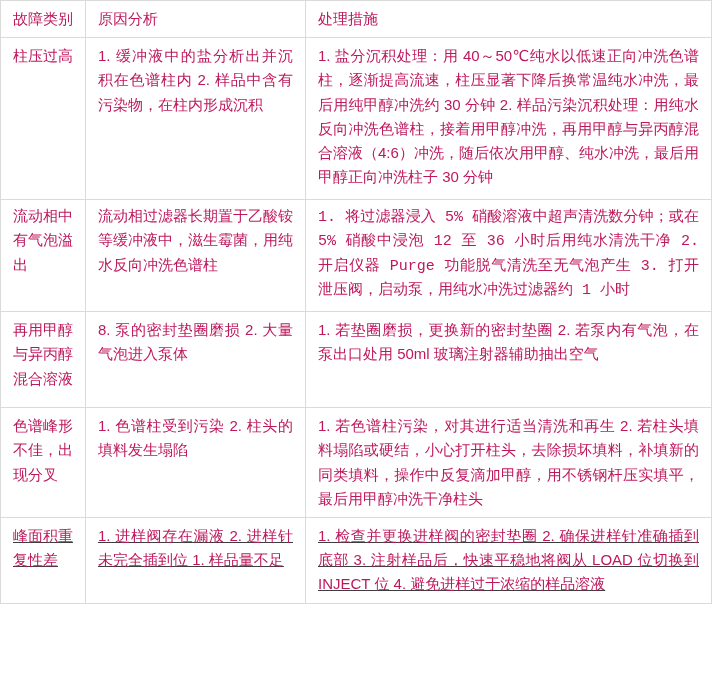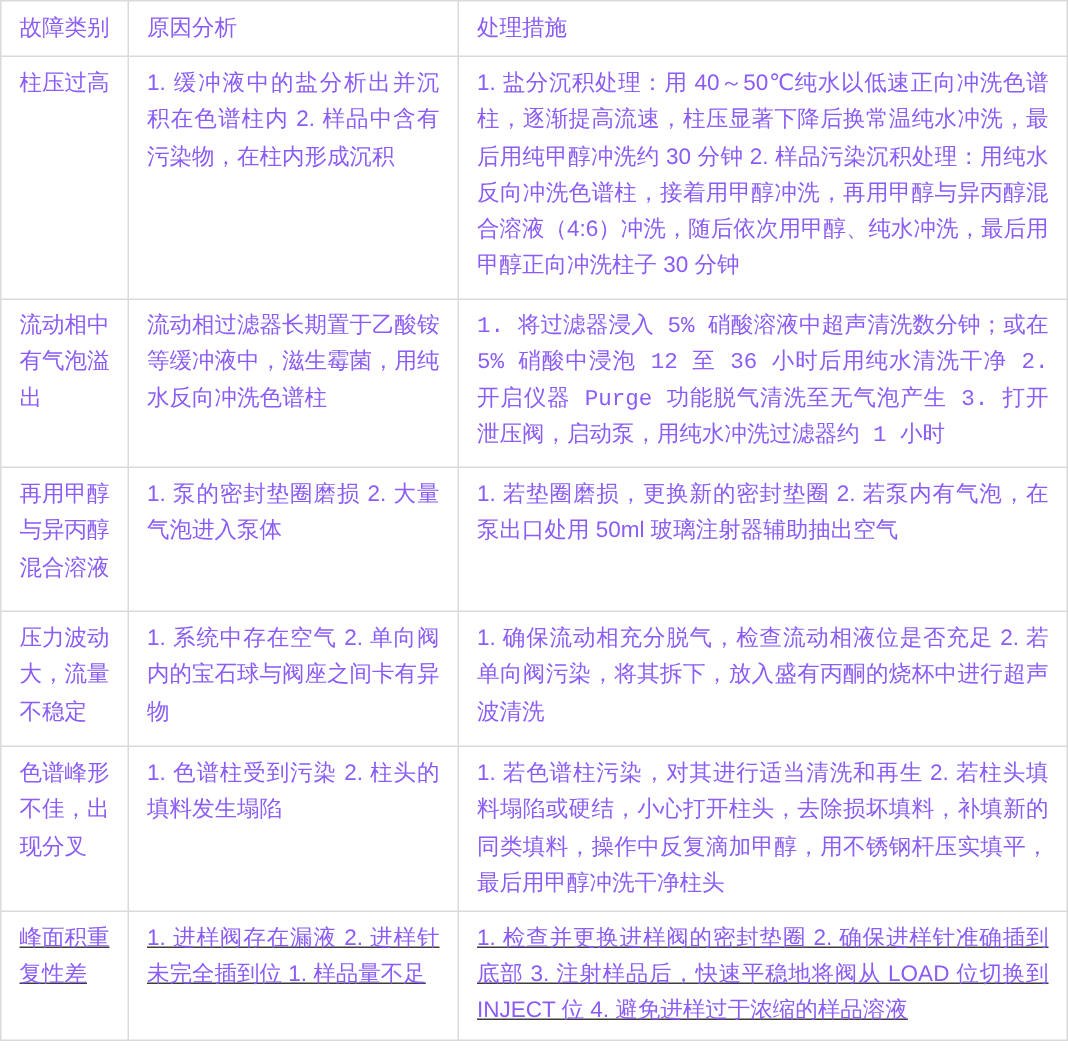--- a/index.html
+++ b/index.html
@@ -24,21 +24,21 @@
   th, td {
     border: 1px solid #dadada;
     vertical-align: top;
     font-size: 15px;
     line-height: 24.2px;
     font-weight: 400;
     padding: 6px 12px 6px 12px;
     text-align: justify;
     text-justify: inter-ideograph;
     word-break: break-word;
-    color: #8b5cf6;
+    color: #be185d;
     background: #ffffff;
   }
   th {
     text-align: left;
     height: 23px;
   }
   tr.r1 { height: 162px; }
   tr.r2 { height: 112px; font-family: Liberation Mono, monospace; }
   tr.r3 { height: 96px; }
   tr.r4 { height: 90px; }
@@ -67,27 +67,22 @@
       <td>1. 缓冲液中的盐分析出并沉积在色谱柱内 2. 样品中含有污染物，在柱内形成沉积</td>
       <td>1. 盐分沉积处理：用 40～50℃纯水以低速正向冲洗色谱柱，逐渐提高流速，柱压显著下降后换常温纯水冲洗，最后用纯甲醇冲洗约 30 分钟 2. 样品污染沉积处理：用纯水反向冲洗色谱柱，接着用甲醇冲洗，再用甲醇与异丙醇混合溶液（4:6）冲洗，随后依次用甲醇、纯水冲洗，最后用甲醇正向冲洗柱子 30 分钟</td>
     </tr>
     <tr class="r2">
       <td>流动相中有气泡溢出</td>
       <td>流动相过滤器长期置于乙酸铵等缓冲液中，滋生霉菌，用纯水反向冲洗色谱柱</td>
       <td>1. 将过滤器浸入 5% 硝酸溶液中超声清洗数分钟；或在 5% 硝酸中浸泡 12 至 36 小时后用纯水清洗干净 2. 开启仪器 Purge 功能脱气清洗至无气泡产生 3. 打开泄压阀，启动泵，用纯水冲洗过滤器约 1 小时</td>
     </tr>
     <tr class="r3">
       <td>再用甲醇与异丙醇混合溶液</td>
-      <td>1. 泵的密封垫圈磨损 2. 大量气泡进入泵体</td>
+      <td>8. 泵的密封垫圈磨损 2. 大量气泡进入泵体</td>
       <td>1. 若垫圈磨损，更换新的密封垫圈 2. 若泵内有气泡，在泵出口处用 50ml 玻璃注射器辅助抽出空气</td>
-    </tr>
-    <tr class="r4">
-      <td>压力波动大，流量不稳定</td>
-      <td>1. 系统中存在空气 2. 单向阀内的宝石球与阀座之间卡有异物</td>
-      <td>1. 确保流动相充分脱气，检查流动相液位是否充足 2. 若单向阀污染，将其拆下，放入盛有丙酮的烧杯中进行超声波清洗</td>
     </tr>
     <tr class="r5">
       <td>色谱峰形不佳，出现分叉</td>
       <td>1. 色谱柱受到污染 2. 柱头的填料发生塌陷</td>
       <td>1. 若色谱柱污染，对其进行适当清洗和再生 2. 若柱头填料塌陷或硬结，小心打开柱头，去除损坏填料，补填新的同类填料，操作中反复滴加甲醇，用不锈钢杆压实填平，最后用甲醇冲洗干净柱头</td>
     </tr>
     <tr class="r6">
       <td>峰面积重复性差</td>
       <td>1. 进样阀存在漏液 2. 进样针未完全插到位 1. 样品量不足</td>
       <td>1. 检查并更换进样阀的密封垫圈 2. 确保进样针准确插到底部 3. 注射样品后，快速平稳地将阀从 LOAD 位切换到 INJECT 位 4. 避免进样过于浓缩的样品溶液</td>

